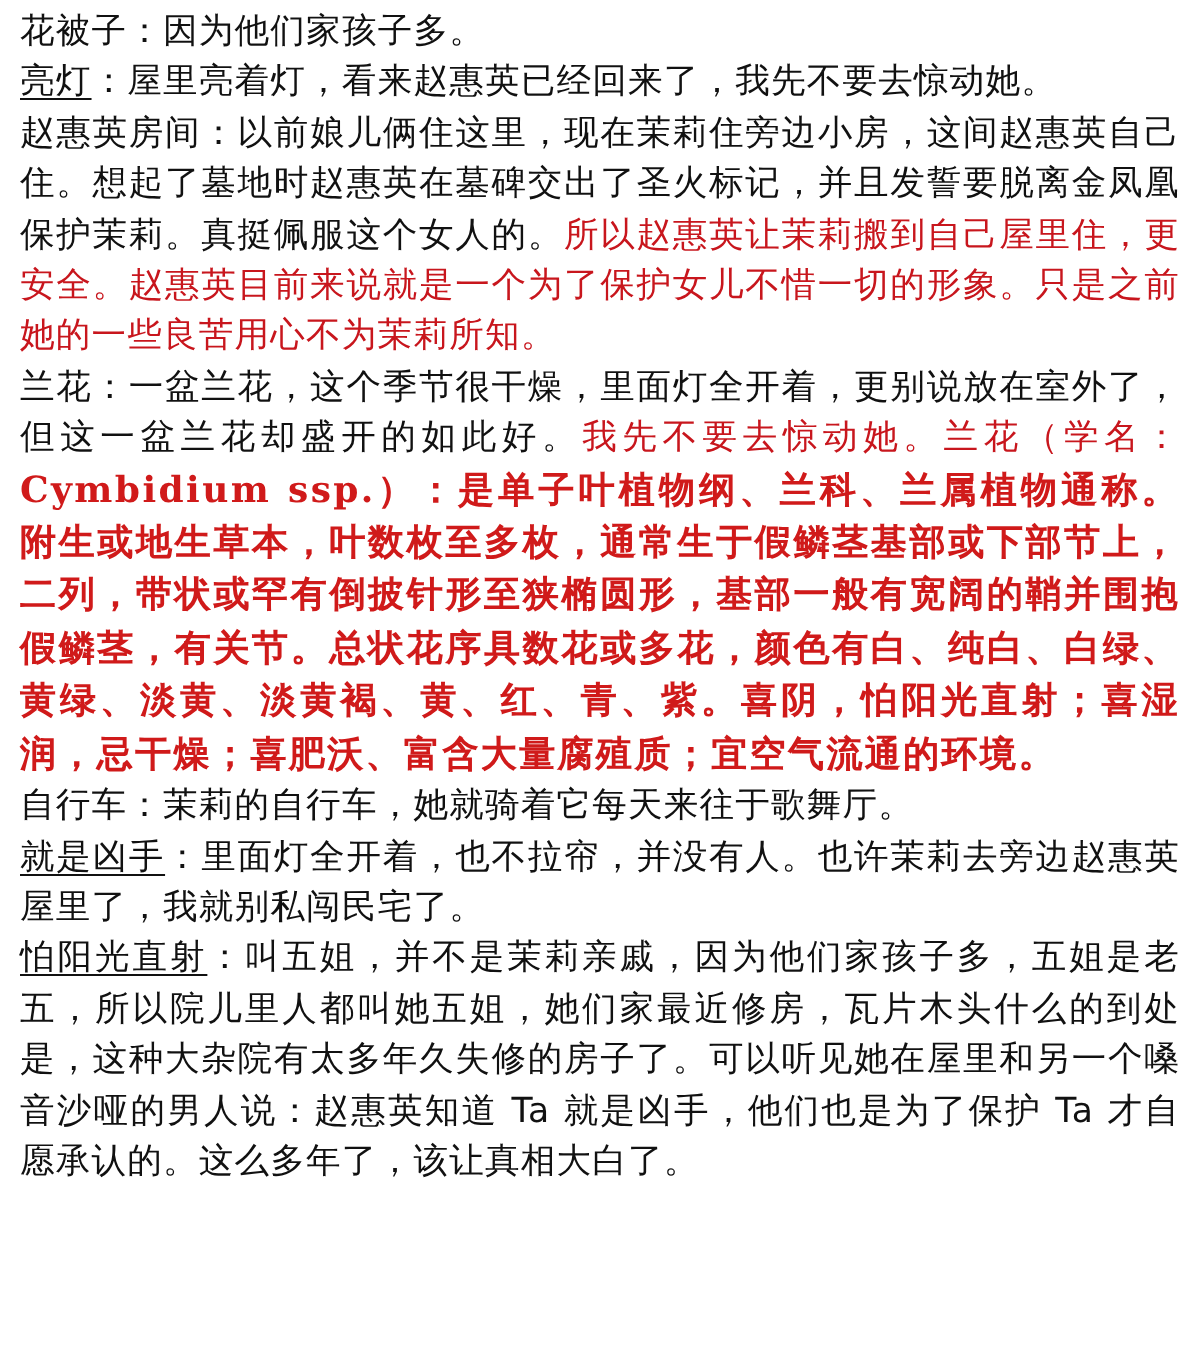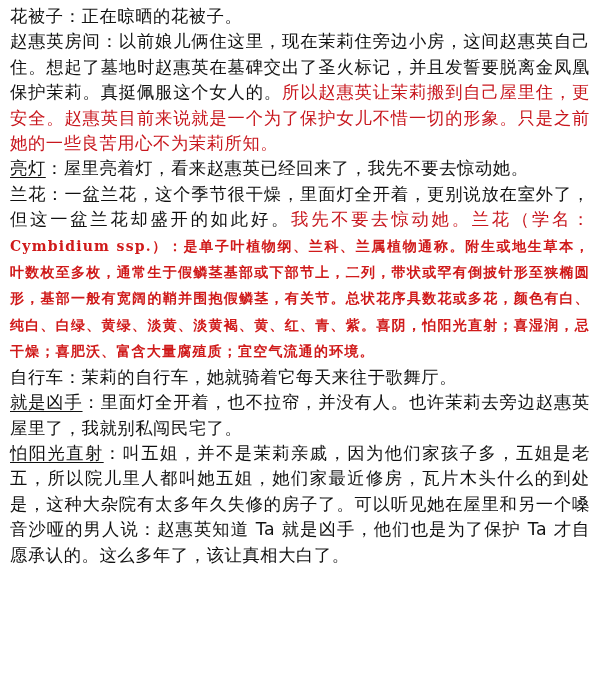--- a/index.html
+++ b/index.html
@@ -10,39 +10,39 @@
     padding: 4px 10px 0 10px;
     font-family: "DejaVu Sans", sans-serif;
     font-size: 17.3px;
     line-height: 25.4px;
     color: #111111;
     letter-spacing: 0.6px;
     text-align: justify;
   }
   .para { margin: 0; }
   .red { color: #c8161d; }
-  .red-bold { color: #d01a1a; font-family: "DejaVu Serif", serif; font-weight: bold; font-size: 14px; letter-spacing: 1.2px; }
+  .red-bold { color: #d01a1a; font-family: "DejaVu Serif", serif; font-weight: bold; font-size: 18px; letter-spacing: 1.2px; }
   .u { text-decoration: underline; text-underline-offset: 3px; }
 </style>
 </head>
 <body>
 
 <div class="doc">
 
   <p class="para">
-    <span>花被子</span><span>：正在晾晒的花被子。</span>
+    <span>花被子</span><span>：因为他们家孩子多。</span>
   </p>
 
 
   <p class="para">
-    <span>赵惠英房间</span><span>：以前娘儿俩住这里，现在茉莉住旁边小房，这间赵惠英自己住。想起了墓地时赵惠英在墓碑交出了圣火标记，并且发誓要脱离金凤凰保护茉莉。真挺佩服这个女人的。</span><span class="red">所以赵惠英让茉莉搬到自己屋里住，更安全。赵惠英目前来说就是一个为了保护女儿不惜一切的形象。只是之前她的一些良苦用心不为茉莉所知。</span>
+    <span class="u">亮灯</span><span>：屋里亮着灯，看来赵惠英已经回来了，我先不要去惊动她。</span>
   </p>
 
   <p class="para">
-    <span class="u">亮灯</span><span>：屋里亮着灯，看来赵惠英已经回来了，我先不要去惊动她。</span>
+    <span>赵惠英房间</span><span>：以前娘儿俩住这里，现在茉莉住旁边小房，这间赵惠英自己住。想起了墓地时赵惠英在墓碑交出了圣火标记，并且发誓要脱离金凤凰保护茉莉。真挺佩服这个女人的。</span><span class="red">所以赵惠英让茉莉搬到自己屋里住，更安全。赵惠英目前来说就是一个为了保护女儿不惜一切的形象。只是之前她的一些良苦用心不为茉莉所知。</span>
   </p>
 
   <p class="para">
     <span>兰花</span><span>：一盆兰花，这个季节很干燥，里面灯全开着，更别说放在室外了，但这一盆兰花却盛开的如此好。</span><span class="red">我先不要去惊动她。兰花（学名：</span><span class="red-bold">Cymbidium ssp.）：是单子叶植物纲、兰科、兰属植物通称。附生或地生草本，叶数枚至多枚，通常生于假鳞茎基部或下部节上，二列，带状或罕有倒披针形至狭椭圆形，基部一般有宽阔的鞘并围抱假鳞茎，有关节。总状花序具数花或多花，颜色有白、纯白、白绿、黄绿、淡黄、淡黄褐、黄、红、青、紫。喜阴，怕阳光直射；喜湿润，忌干燥；喜肥沃、富含大量腐殖质；宜空气流通的环境。</span>
   </p>
 
 
   <p class="para">
     <span>自行车</span><span>：茉莉的自行车，她就骑着它每天来往于歌舞厅。</span>
   </p>

